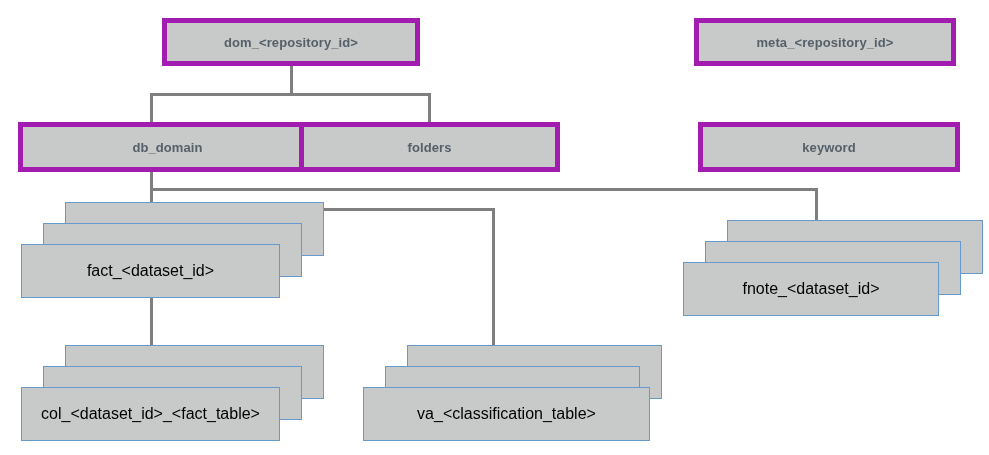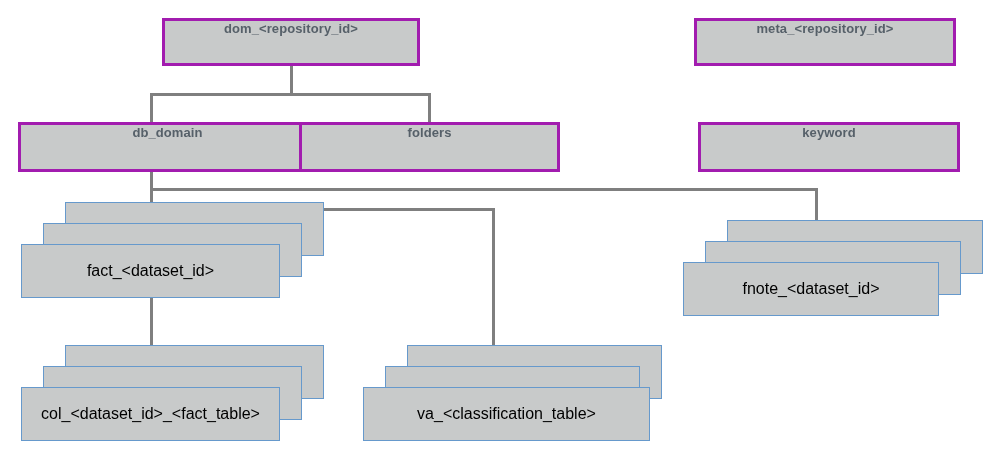--- a/index.html
+++ b/index.html
@@ -23,22 +23,23 @@
     background: #7f7f7f;
   }
   .conn-h { height: 3px; }
   .conn-v { width: 3px; }
 
   
   .node {
     position: absolute;
     box-sizing: border-box;
     background: #c8caca;
-    border: 3px solid #a21caf;
+    border: 5px solid #a21caf;
     display: flex;
+    align-items: center;
     justify-content: center;
   }
   .node .label {
     font-family: "Liberation Sans", sans-serif;
     font-size: 13px;
     font-weight: bold;
     color: #566069;
     letter-spacing: 0.1px;
     white-space: nowrap;
     text-align: center;

